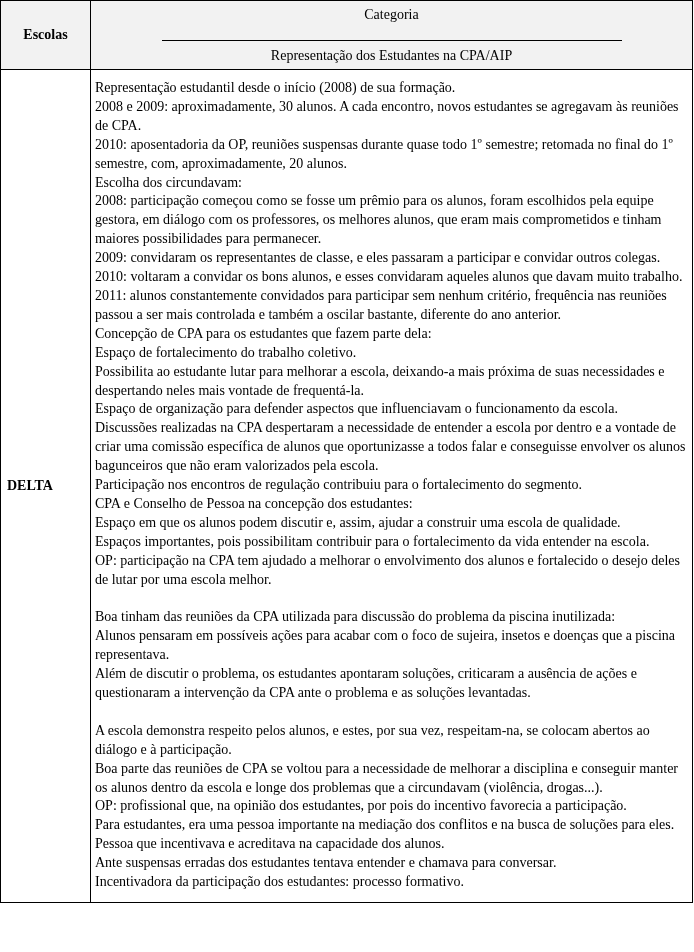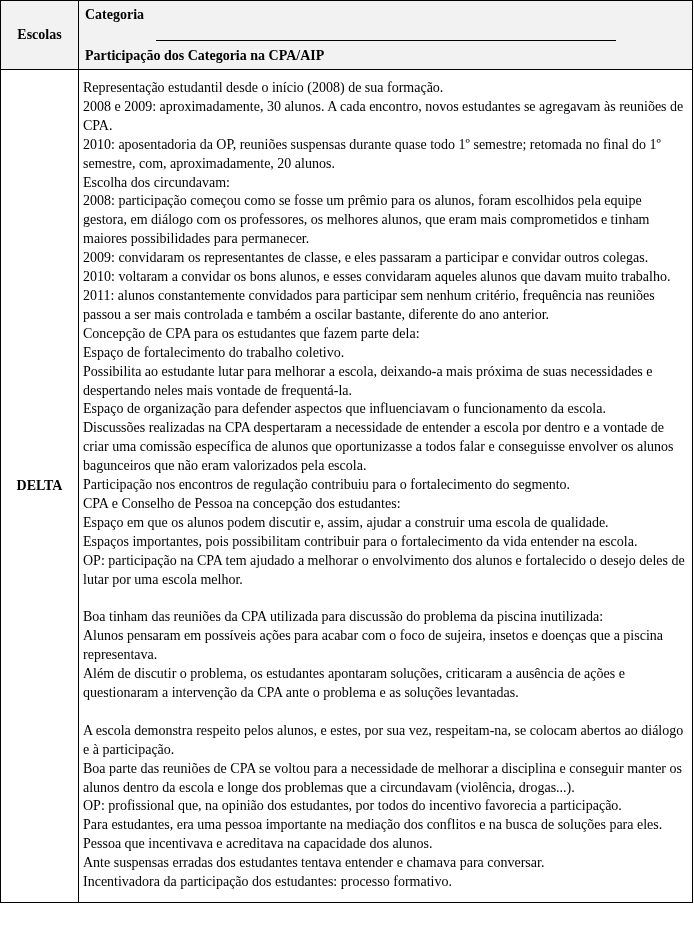--- a/index.html
+++ b/index.html
@@ -4,46 +4,45 @@
   <style>
     html, body { margin: 0; padding: 0; background: #ffffff; }
     body { width: 694px; height: 952px; overflow: hidden; }
     table {
       border-collapse: collapse;
       width: 693px;
       margin: 0;
       font-family: "Liberation Serif", serif;
       color: #000000;
     }
-    td, th { border: 1px solid #000; padding: 0; vertical-align: middle; }
+    td, th { border: 1px solid #000; padding: 6px; vertical-align: middle; }
     .hdr-school {
       width: 77px;
       background: #f2f2f2;
       font-weight: bold;
       font-size: 14px;
       text-align: center;
     }
     .hdr-cat {
       background: #f2f2f2;
-      font-weight: bold;
+      font-weight: normal;
       font-size: 14px;
-      text-align: left;
+      text-align: center;
       height: 68px;
       padding: 0 6px;
     }
     .hdr-cat .line { display: block; line-height: 22px; }
     .hdr-cat .rule {
       display: block;
       width: 460px;
       margin: 6px auto 4px auto;
       border-bottom: 1px solid #000;
       height: 8px;
     }
     .school-cell {
-      text-align: center;
       font-weight: bold;
       font-size: 14px;
     }
     .content-cell {
       vertical-align: top;
       padding: 9px 4px 10px 4px;
       font-size: 14px;
       line-height: 18.9px;
     }
     .content-cell p { margin: 0; }
@@ -52,21 +51,21 @@
 </head>
 <body>
 
 <table>
   <thead>
     <tr>
       <th class="hdr-school">Escolas</th>
       <th class="hdr-cat">
         <span class="line">Categoria</span>
         <span class="rule"></span>
-        <span class="line">Participação dos Categoria na CPA/AIP</span>
+        <span class="line">Representação dos Estudantes na CPA/AIP</span>
       </th>
     </tr>
   </thead>
   <tbody>
     <tr>
       <td class="school-cell">DELTA</td>
       <td class="content-cell" id="content-cell">
           <p>Representação estudantil desde o início (2008) de sua formação.</p>
           <p>2008 e 2009: aproximadamente, 30 alunos. A cada encontro, novos estudantes se agregavam às reuniões de CPA.</p>
           <p>2010: aposentadoria da OP, reuniões suspensas durante quase todo 1º semestre; retomada no final do 1º semestre, com, aproximadamente, 20 alunos.</p>
@@ -85,21 +84,21 @@
           <p>Espaço em que os alunos podem discutir e, assim, ajudar a construir uma escola de qualidade.</p>
           <p>Espaços importantes, pois possibilitam contribuir para o fortalecimento da vida entender na escola.</p>
           <p>OP: participação na CPA tem ajudado a melhorar o envolvimento dos alunos e fortalecido o desejo deles de lutar por uma escola melhor.</p>
           <p class="spacer"></p>
           <p>Boa tinham das reuniões da CPA utilizada para discussão do problema da piscina inutilizada:</p>
           <p>Alunos pensaram em possíveis ações para acabar com o foco de sujeira, insetos e doenças que a piscina representava.</p>
           <p>Além de discutir o problema, os estudantes apontaram soluções, criticaram a ausência de ações e questionaram a intervenção da CPA ante o problema e as soluções levantadas.</p>
           <p class="spacer"></p>
           <p>A escola demonstra respeito pelos alunos, e estes, por sua vez, respeitam-na, se colocam abertos ao diálogo e à participação.</p>
           <p>Boa parte das reuniões de CPA se voltou para a necessidade de melhorar a disciplina e conseguir manter os alunos dentro da escola e longe dos problemas que a circundavam (violência, drogas...).</p>
-          <p>OP: profissional que, na opinião dos estudantes, por todos do incentivo favorecia a participação.</p>
+          <p>OP: profissional que, na opinião dos estudantes, por pois do incentivo favorecia a participação.</p>
           <p>Para estudantes, era uma pessoa importante na mediação dos conflitos e na busca de soluções para eles.</p>
           <p>Pessoa que incentivava e acreditava na capacidade dos alunos.</p>
           <p>Ante suspensas erradas dos estudantes tentava entender e chamava para conversar.</p>
           <p>Incentivadora da participação dos estudantes: processo formativo.</p>
         </td>
     </tr>
   </tbody>
 </table>
 
 </body></html>

